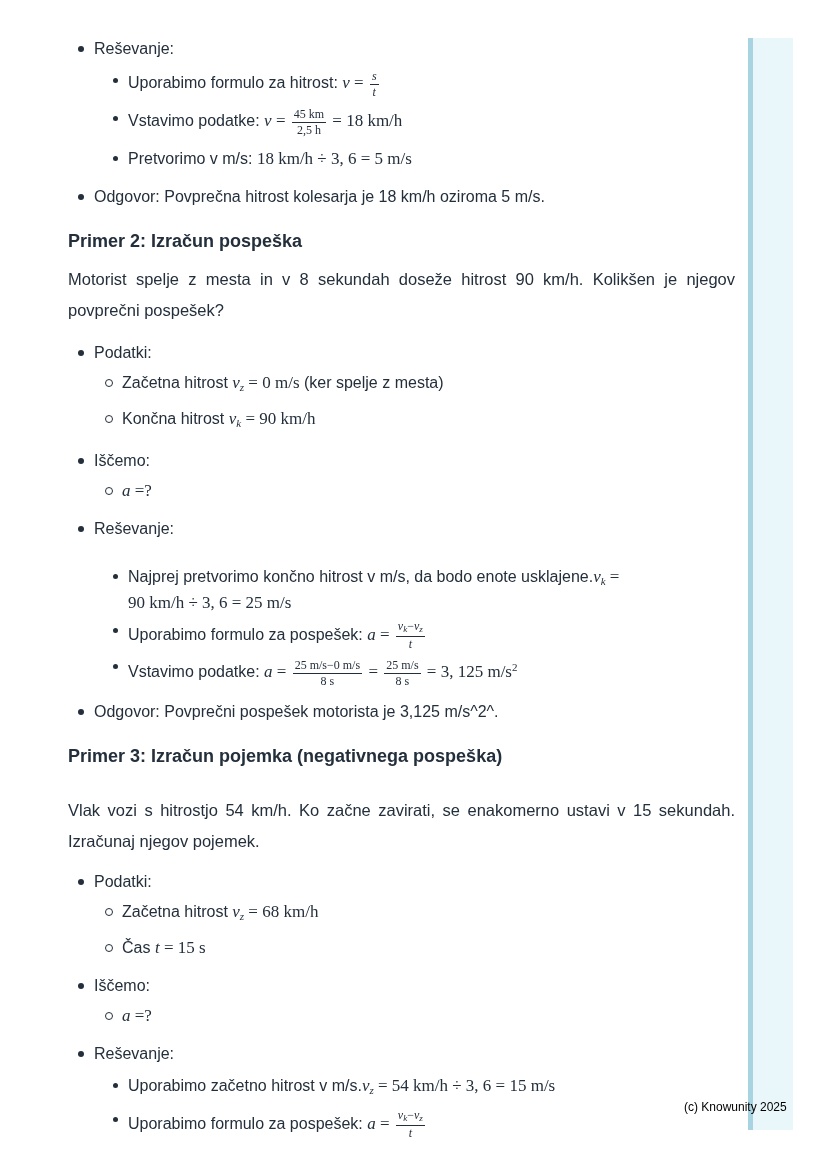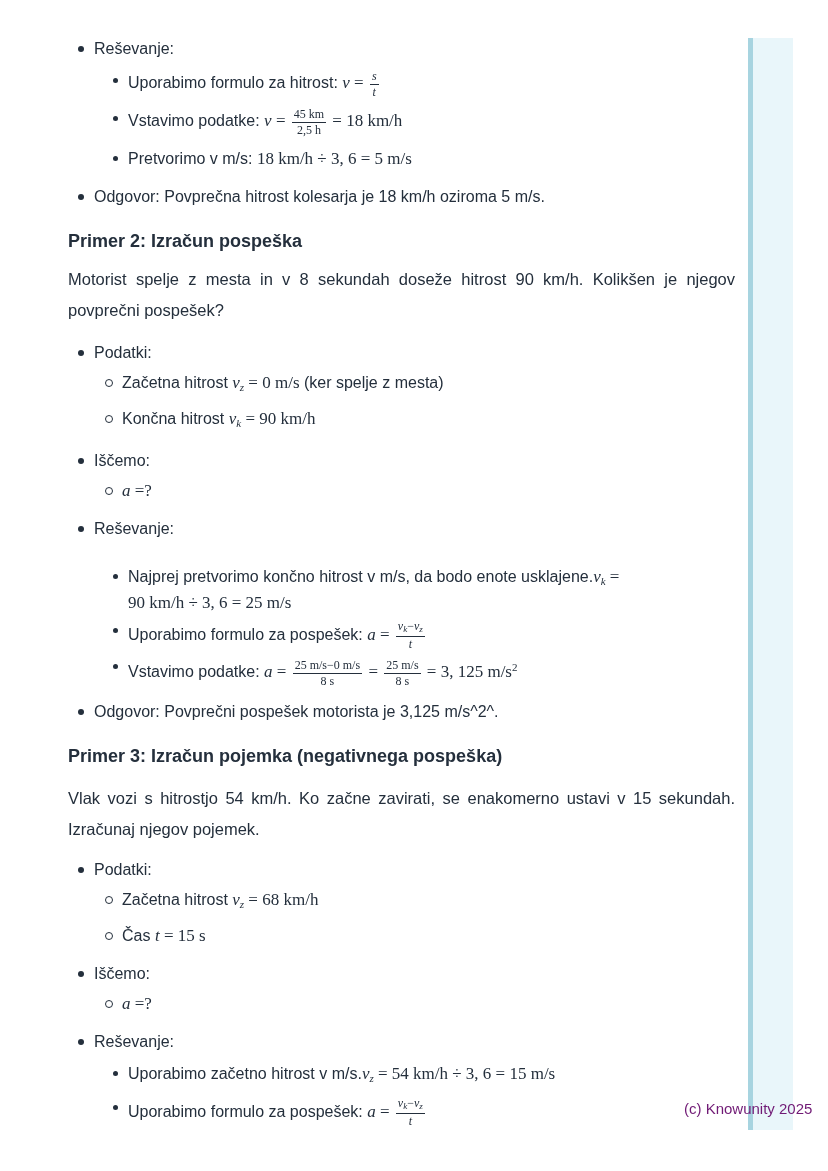--- a/index.html
+++ b/index.html
@@ -39,22 +39,22 @@
     position: absolute;
     left: 748px; top: 38px;
     width: 40px; height: 1092px;
     background: #e9f6fa;
     border-left: 5px solid #a7d4e0;
     z-index: 1;
   }
   .watermark {
     position: absolute;
     left: 684px; top: 1100px;
-    font-size: 15px;
-    color: #701a75;
+    font-size: 12px;
+    color: #000000;
     z-index: 2;
     white-space: nowrap;
   }
 </style>
 </head>
 <body>
 
 <div class="content">
 
   <div class="li1" style="margin-top:0">
@@ -133,21 +133,21 @@
     <span>Vstavimo podatke: </span><span class="math"><span class="mvar">a</span><span> = </span><span class="frac"><span class="fnum">25 m/s−0 m/s</span><span class="fden">8 s</span></span><span> = </span><span class="frac"><span class="fnum">25 m/s</span><span class="fden">8 s</span></span><span> = </span><span>3, 125 m/s</span><span class="msup">2</span></span>
   </div>
 
   <div class="li1" style="margin-top:14px">
     <span class="dot1"></span>
     <span class="bold">Odgovor:</span><span> Povprečni pospešek motorista je 3,125 m/s^2^.</span>
   </div>
 
   <div class="h2" style="margin-top:22px">Primer 3: Izračun pojemka (negativnega pospeška)</div>
 
-  <div class="para" style="margin-top:16px">Vlak vozi s hitrostjo 54 km/h. Ko začne zavirati, se enakomerno ustavi v 15 sekundah. Izračunaj njegov pojemek.</div>
+  <div class="para" style="margin-top:28px">Vlak vozi s hitrostjo 54 km/h. Ko začne zavirati, se enakomerno ustavi v 15 sekundah. Izračunaj njegov pojemek.</div>
 
   <div class="li1" style="margin-top:14px">
     <span class="dot1"></span>
     <span class="bold">Podatki:</span>
   </div>
 
   <div class="li2 circ" style="margin-top:8px">
     <span class="ring"></span>
     <span>Začetna hitrost </span><span class="math"><span class="mvar">v</span><span class="msub">z</span><span> = 68 km/h</span></span>
   </div>

